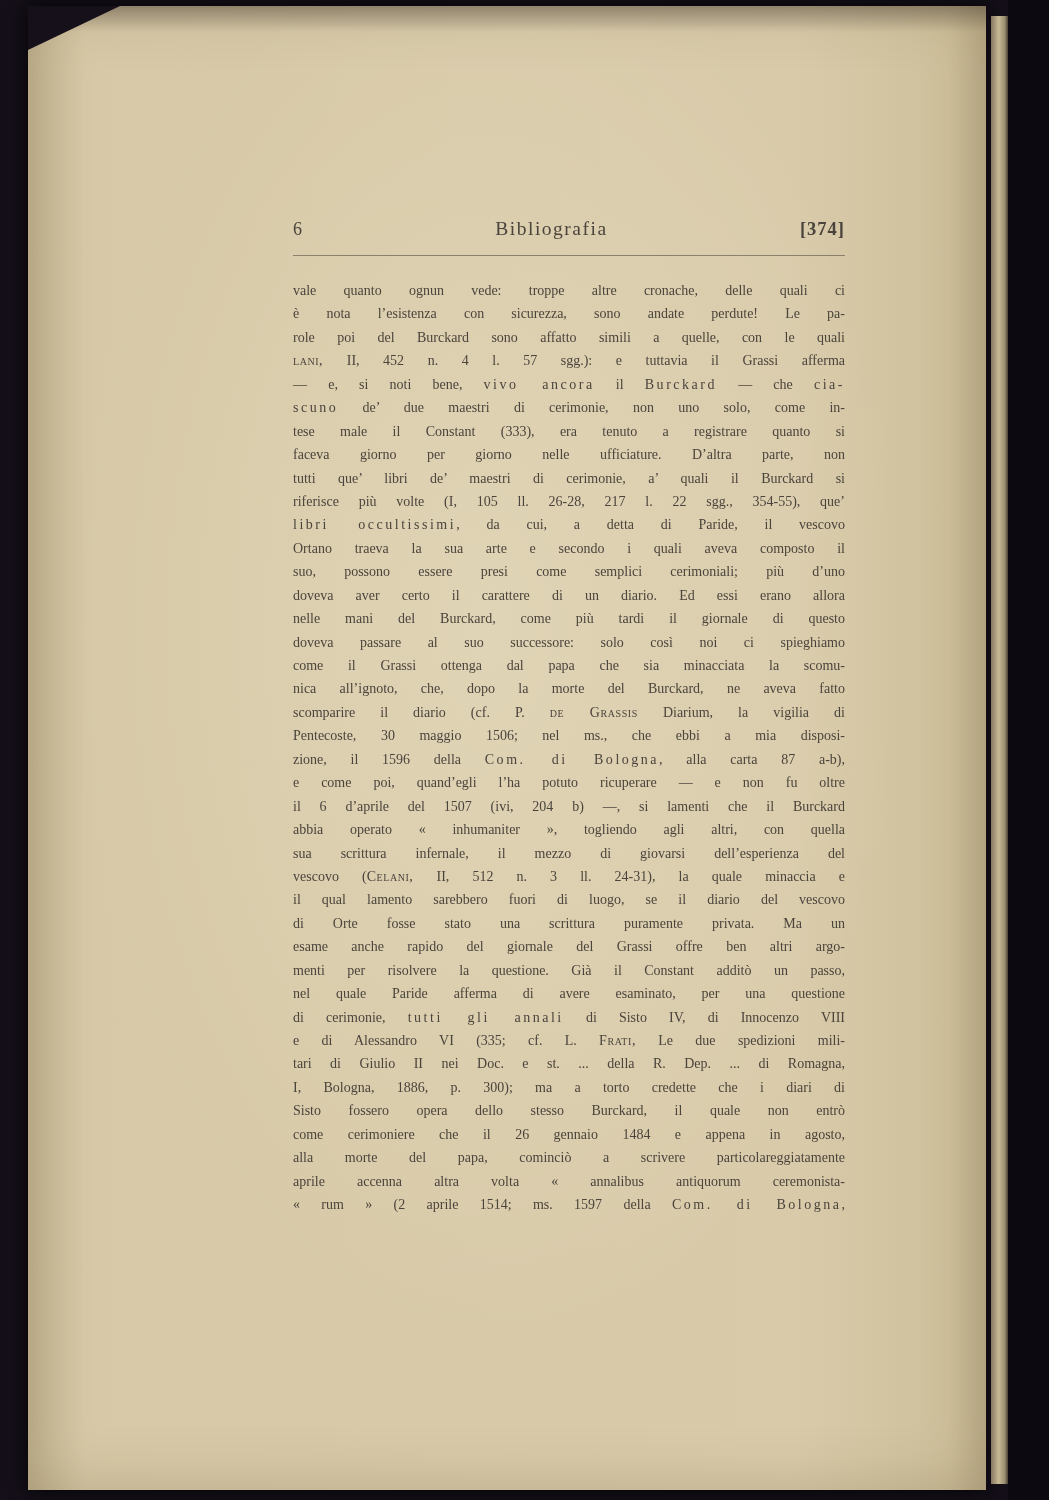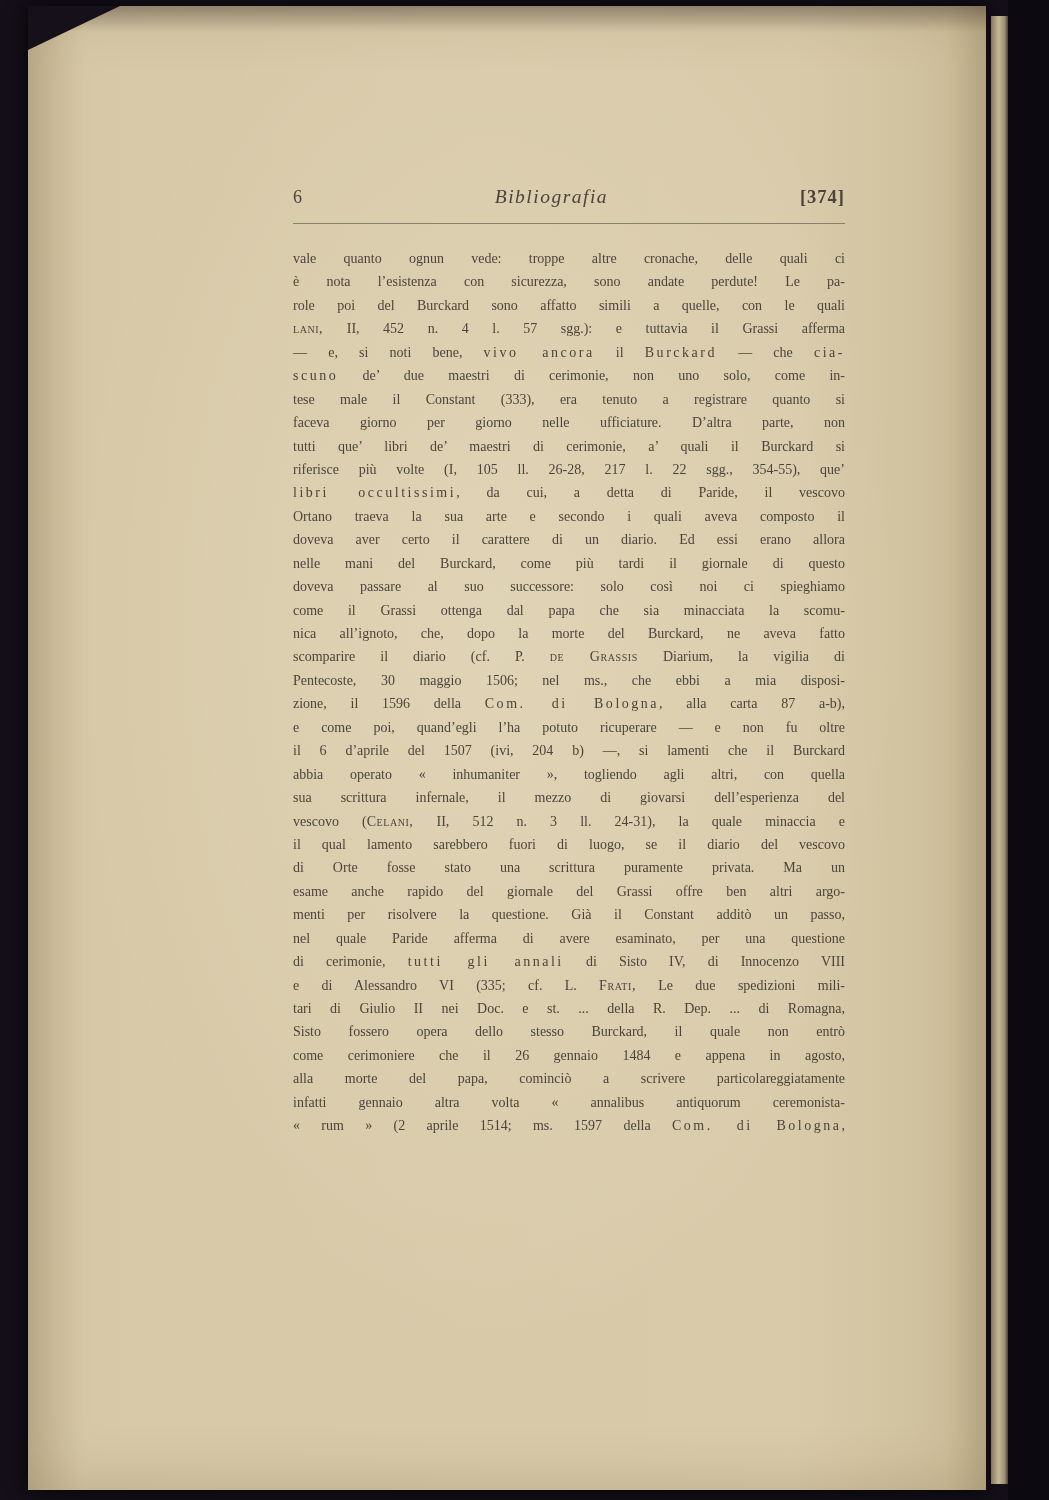--- a/index.html
+++ b/index.html
@@ -48,21 +48,21 @@
   }
   .text-area{
     position:absolute;left:293px;top:186px;width:552px;
     color:var(--ink);
   }
   .header{
     display:flex;justify-content:space-between;align-items:baseline;
     font-size:18px;
   }
   .header .num{letter-spacing:1px;}
-  .header .rt{font-style:italic;font-size:19.5px;letter-spacing:1.5px;}
+  .header .rt{font-size:19.5px;letter-spacing:1.5px;margin-top:32px;}
   .header .col{font-size:18.5px;letter-spacing:1px;font-weight:bold;}
   .rule{
     margin-top:15px;height:1px;background:var(--rule);opacity:.75;
   }
   .bodytext{
     margin-top:23px;
     font-size:14px;
     line-height:23.45px;
   }
   .line{
@@ -103,20 +103,21 @@
         <div class="line"><span>role poi del Burckard sono affatto simili a quelle, con le quali</span></div>
         <div class="line"><span class="sc">lani,</span><span> II, 452 n. 4 l. 57 sgg.): e tuttavia il Grassi afferma</span></div>
         <div class="line"><span>— e, si noti bene, </span><span class="sp">vivo ancora</span><span> il </span><span class="sp">Burckard</span><span> — che </span><span class="sp">cia-</span></div>
         <div class="line"><span class="sp">scuno</span><span> de’ due maestri di cerimonie, non uno solo, come in-</span></div>
         <div class="line"><span>tese male il Constant (333), era tenuto a registrare quanto si</span></div>
         <div class="line"><span>faceva giorno per giorno nelle ufficiature. D’altra parte, non</span></div>
         <div class="line"><span>tutti que’ libri de’ maestri di cerimonie, a’ quali il Burckard si</span></div>
         <div class="line"><span>riferisce più volte (I, 105 ll. 26-28, 217 l. 22 sgg., 354-55), que’</span></div>
         <div class="line"><span class="sp">libri occultissimi</span><span>, da cui, a detta di Paride, il vescovo</span></div>
         <div class="line"><span>Ortano traeva la sua arte e secondo i quali aveva composto il</span></div>
+        <div class="line"><span>suo, possono essere presi come semplici cerimoniali; più d’uno</span></div>
         <div class="line"><span>doveva aver certo il carattere di un diario. Ed essi erano allora</span></div>
         <div class="line"><span>nelle mani del Burckard, come più tardi il giornale di questo</span></div>
         <div class="line"><span>doveva passare al suo successore: solo così noi ci spieghiamo</span></div>
         <div class="line"><span>come il Grassi ottenga dal papa che sia minacciata la scomu-</span></div>
         <div class="line"><span>nica all’ignoto, che, dopo la morte del Burckard, ne aveva fatto</span></div>
         <div class="line"><span>scomparire il diario (cf. P. </span><span class="sc">de Grassis</span><span> </span><span class="i">Diarium</span><span>, la vigilia di</span></div>
         <div class="line"><span>Pentecoste, 30 maggio 1506; nel ms., che ebbi a mia disposi-</span></div>
         <div class="line"><span>zione, il 1596 della </span><span class="sp">Com. di Bologna</span><span>, alla carta 87 </span><span class="i">a-b</span><span>),</span></div>
         <div class="line"><span>e come poi, quand’egli l’ha potuto ricuperare — e non fu oltre</span></div>
         <div class="line"><span>il 6 d’aprile del 1507 (ivi, 204 </span><span class="i">b</span><span>) —, si lamenti che il Burckard</span></div>
@@ -124,21 +125,22 @@
         <div class="line"><span>sua scrittura infernale, il mezzo di giovarsi dell’esperienza del</span></div>
         <div class="line"><span>vescovo (</span><span class="sc">Celani,</span><span> II, 512 n. 3 ll. 24-31), la quale minaccia e</span></div>
         <div class="line"><span>il qual lamento sarebbero fuori di luogo, se il diario del vescovo</span></div>
         <div class="line"><span>di Orte fosse stato una scrittura puramente privata. Ma un</span></div>
         <div class="line"><span>esame anche rapido del giornale del Grassi offre ben altri argo-</span></div>
         <div class="line"><span>menti per risolvere la questione. Già il Constant additò un passo,</span></div>
         <div class="line"><span>nel quale Paride afferma di avere esaminato, per una questione</span></div>
         <div class="line"><span>di cerimonie, </span><span class="sp">tutti gli annali</span><span> di Sisto IV, di Innocenzo VIII</span></div>
         <div class="line"><span>e di Alessandro VI (335; cf. L. </span><span class="sc">Frati,</span><span> </span><span class="i">Le due spedizioni mili-</span></div>
         <div class="line"><span class="i">tari di Giulio II</span><span> nei </span><span class="i">Doc. e st. ... della R. Dep. ... di Romagna</span><span>,</span></div>
+        <div class="line"><span>I, Bologna, 1886, p. 300); ma a torto credette che i diari di</span></div>
         <div class="line"><span>Sisto fossero opera dello stesso Burckard, il quale non entrò</span></div>
         <div class="line"><span>come cerimoniere che il 26 gennaio 1484 e appena in agosto,</span></div>
         <div class="line"><span>alla morte del papa, cominciò a scrivere particolareggiatamente</span></div>
-        <div class="line"><span>infatti gennaio altra volta « </span><span class="i">annalibus antiquorum ceremonista-</span></div>
+        <div class="line"><span>aprile accenna altra volta « </span><span class="i">annalibus antiquorum ceremonista-</span></div>
         <div class="line"><span>« </span><span class="i">rum</span><span> » (2 aprile 1514; ms. 1597 della </span><span class="sp">Com. di Bologna</span><span>,</span></div>
       </div>
   </div>
 
 </div>
 
 </body></html>

